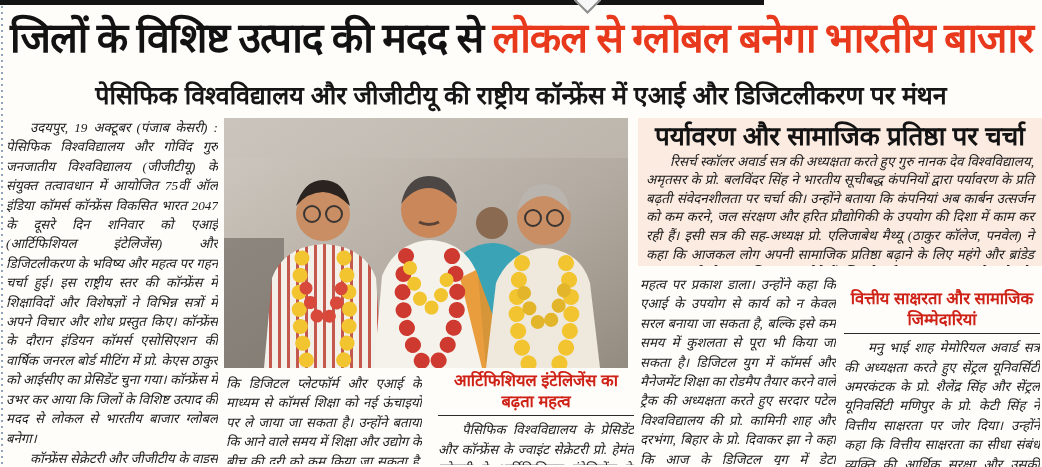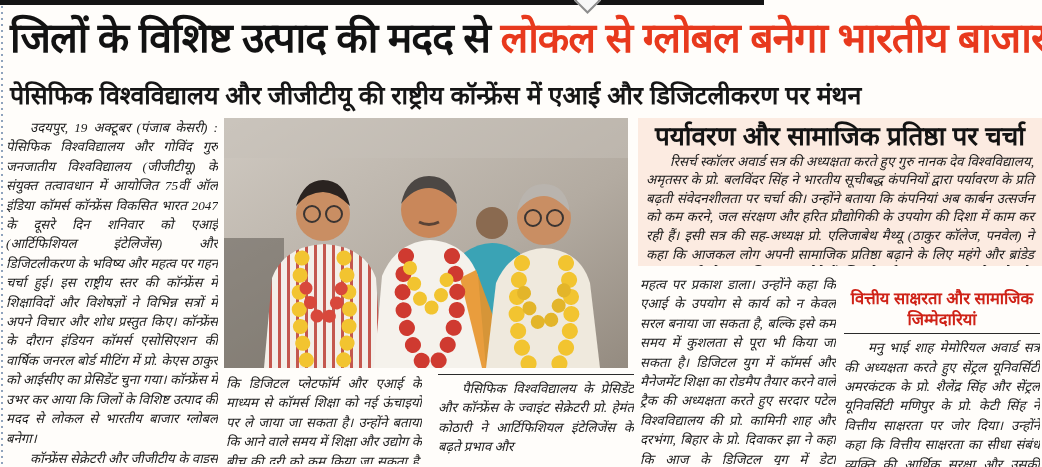--- a/index.html
+++ b/index.html
@@ -18,28 +18,29 @@
   .top-bar{
     position:absolute;top:0;left:0;width:764px;height:5px;background:#141414;
   }
   .diamond{
     position:absolute;top:-9px;left:578px;width:15px;height:15px;
     background:#f7f7f7;border:2px solid #8d8d8d;transform:rotate(45deg);
   }
   .headline{
     position:absolute;top:14px;left:10px;width:1022px;
     text-align:center;margin:0;
-    font-family:Liberation Sans, sans-serif;
+    font-family:Liberation Serif, serif;
     font-size:41px;font-weight:800;line-height:1.2;letter-spacing:-1px;
     white-space:nowrap;
   }
   .headline .hl-black{color:#121212;}
   .headline .hl-red{color:#e8391d;}
   .subheadline{
     position:absolute;top:80px;left:10px;width:1022px;margin:0;
+    text-align:center;
     font-family:"Liberation Sans","DejaVu Sans",sans-serif;
     font-size:25px;font-weight:700;color:#161616;line-height:1.2;
     white-space:nowrap;
   }
   .body-text{font-size:13.2px;line-height:19.4px;text-align:justify;font-style:italic;}
   .body-text p{margin:0 0 1px 0;}
   p.indent{text-indent:24px;}
 
   .col1{position:absolute;left:6px;top:118px;width:212px;height:345px;overflow:hidden;}
   .photo-wrap{position:absolute;left:224px;top:118px;width:404px;height:250px;overflow:hidden;background:#b4ada4;}
@@ -131,20 +132,21 @@
       <path d="M298 145 Q284 210 306 248 M342 145 Q356 210 334 248" stroke="#f2c430" stroke-width="16" fill="none" stroke-linecap="round" stroke-dasharray="0.1 17"></path>
       <path d="M300 175 Q320 240 340 172" stroke="#e3b52a" stroke-width="14" fill="none" stroke-linecap="round" stroke-dasharray="0.1 16"></path>
     </svg>
   </div>
 
   <div class="col2 body-text">
     <p>कि डिजिटल प्लेटफॉर्म और एआई के माध्यम से कॉमर्स शिक्षा को नई ऊंचाइयों पर ले जाया जा सकता है। उन्होंने बताया कि आने वाले समय में शिक्षा और उद्योग के बीच की दूरी को कम किया जा सकता है, जिससे छात्रों को बेहतर अवसर मिलेंगे।</p>
   </div>
 
   <div class="col3">
+    <h3 class="red-head">आर्टिफिशियल इंटेलिजेंस का बढ़ता महत्व</h3>
     <hr class="head-rule">
     <div class="body-text">
       <p class="indent">पैसिफिक विश्वविद्यालय के प्रेसिडेंट और कॉन्फ्रेंस के ज्वाइंट सेक्रेटरी प्रो. हेमंत कोठारी ने आर्टिफिशियल इंटेलिजेंस के बढ़ते प्रभाव और</p>
     </div>
   </div>
 
   <div class="env-box">
     <h3 class="env-title">पर्यावरण और सामाजिक प्रतिष्ठा पर चर्चा</h3>
     <div class="body-text">
       <p class="indent">रिसर्च स्कॉलर अवार्ड सत्र की अध्यक्षता करते हुए गुरु नानक देव विश्वविद्यालय, अमृतसर के प्रो. बलविंदर सिंह ने भारतीय सूचीबद्ध कंपनियों द्वारा पर्यावरण के प्रति बढ़ती संवेदनशीलता पर चर्चा की। उन्होंने बताया कि कंपनियां अब कार्बन उत्सर्जन को कम करने, जल संरक्षण और हरित प्रौद्योगिकी के उपयोग की दिशा में काम कर रही हैं। इसी सत्र की सह-अध्यक्ष प्रो. एलिजाबेथ मैथ्यू (ठाकुर कॉलेज, पनवेल) ने कहा कि आजकल लोग अपनी सामाजिक प्रतिष्ठा बढ़ाने के लिए महंगे और ब्रांडेड सामान खरीदने पर अधिक ध्यान देते हैं, जिससे नई मांग का सृजन होता है और उद्योगों के विकास के लिए नए अवसर पैदा होते हैं।</p>

